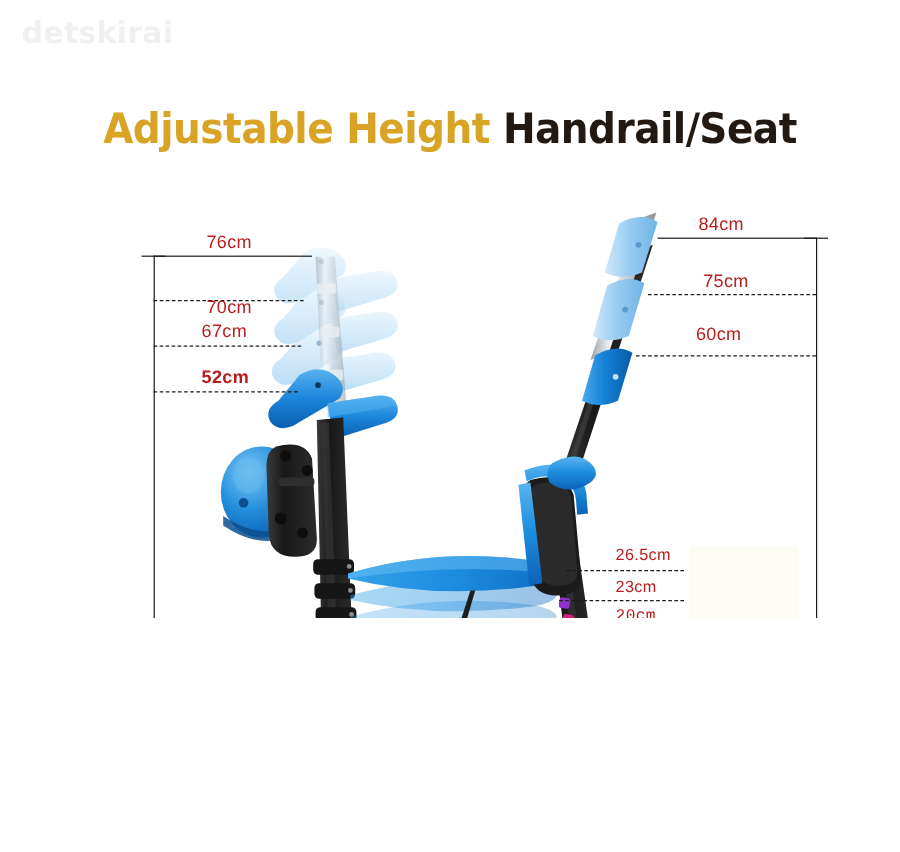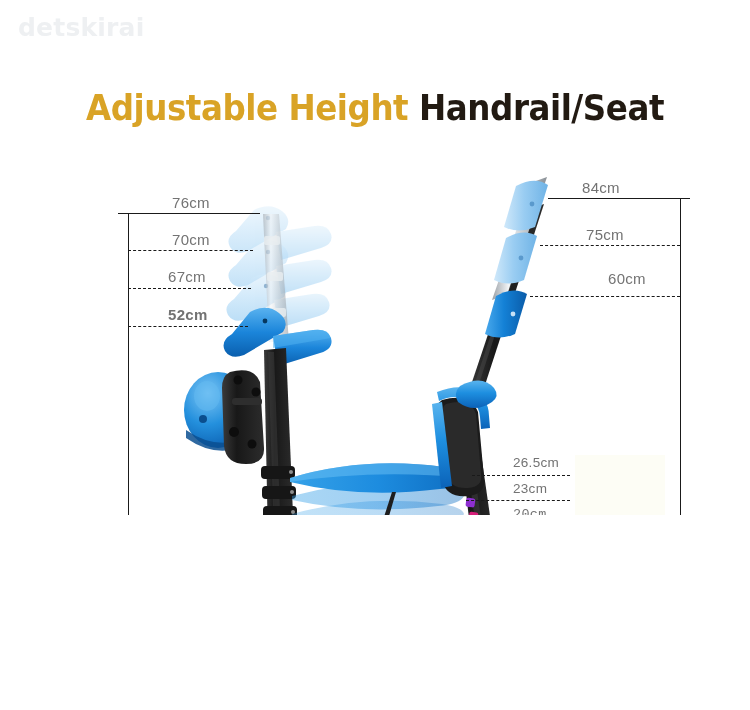--- a/index.html
+++ b/index.html
@@ -52,21 +52,21 @@
   #page-title .ttl-a{color:#d9a326;}
   #page-title .ttl-b{color:#221a12;}
 
   
   .axis-v{position:absolute;width:0;border-left:1px solid #1a1a1a;}
   .axis-h{position:absolute;height:0;border-top:1px solid #1a1a1a;}
   .dash-h{position:absolute;height:0;border-top:1px dashed #1a1a1a;}
   .dim-label{
     position:absolute;
     font-family:"Liberation Sans", sans-serif;
-    font-size:15px;color:#737373;
+    font-size:15px;color:#b91c1c;
     white-space:nowrap;
     letter-spacing:.3px;
   }
   .dim-label.sm{font-size:13.5px;margin-left:16px;}
 
   
   #scooter{position:absolute;left:0;top:0;width:750px;height:710px;}
 </style>
 </head>
 <body>
@@ -305,40 +305,40 @@
   <div class="axis-v" style="left:128px;top:213px;height:438px;"></div>
 
   <div class="axis-h" style="left:118px;top:213px;width:20px;"></div>
 
   <div class="axis-h" style="left:118px;top:651px;width:20px;"></div>
 
   <div class="axis-h" style="left:128px;top:213px;width:132px;"></div>
   <div class="dim-label" style="left:172px;top:194px;">76cm</div>
 
   <div class="dash-h" style="left:128px;top:250px;width:125px;"></div>
-  <div class="dim-label" style="left:172px;top:231px;">70cm</div>
+  <div class="dim-label" style="left:172px;top:248px;">70cm</div>
 
   <div class="dash-h" style="left:128px;top:288px;width:123px;"></div>
   <div class="dim-label" style="left:168px;top:268px;">67cm</div>
 
   <div class="dash-h" style="left:128px;top:326px;width:120px;"></div>
   <div class="dim-label" style="left:168px;top:306px;font-weight:bold;">52cm</div>
 
   <div class="axis-v" style="left:680px;top:198px;height:453px;"></div>
   <div class="axis-h" style="left:670px;top:198px;width:20px;"></div>
   <div class="axis-h" style="left:670px;top:651px;width:20px;"></div>
 
   <div class="axis-h" style="left:548px;top:198px;width:132px;"></div>
   <div class="dim-label" style="left:582px;top:179px;">84cm</div>
 
   <div class="dash-h" style="left:540px;top:245px;width:140px;"></div>
   <div class="dim-label" style="left:586px;top:226px;">75cm</div>
 
   <div class="dash-h" style="left:530px;top:296px;width:150px;"></div>
-  <div class="dim-label" style="left:580px;top:270px;margin-left:28px;">60cm</div>
+  <div class="dim-label" style="left:580px;top:270px;">60cm</div>
 
   <div class="dash-h" style="left:472px;top:475px;width:98px;"></div>
   <div class="dim-label sm" style="left:497px;top:455px;">26.5cm</div>
 
   <div class="dash-h" style="left:466px;top:500px;width:104px;"></div>
   <div class="dim-label sm" style="left:497px;top:481px;">23cm</div>
 
   <div class="dash-h" style="left:460px;top:527px;width:110px;"></div>
   <div class="dim-label sm" style="left:497px;top:507px;font-family:Liberation Mono, monospace;">20cm</div>
 

